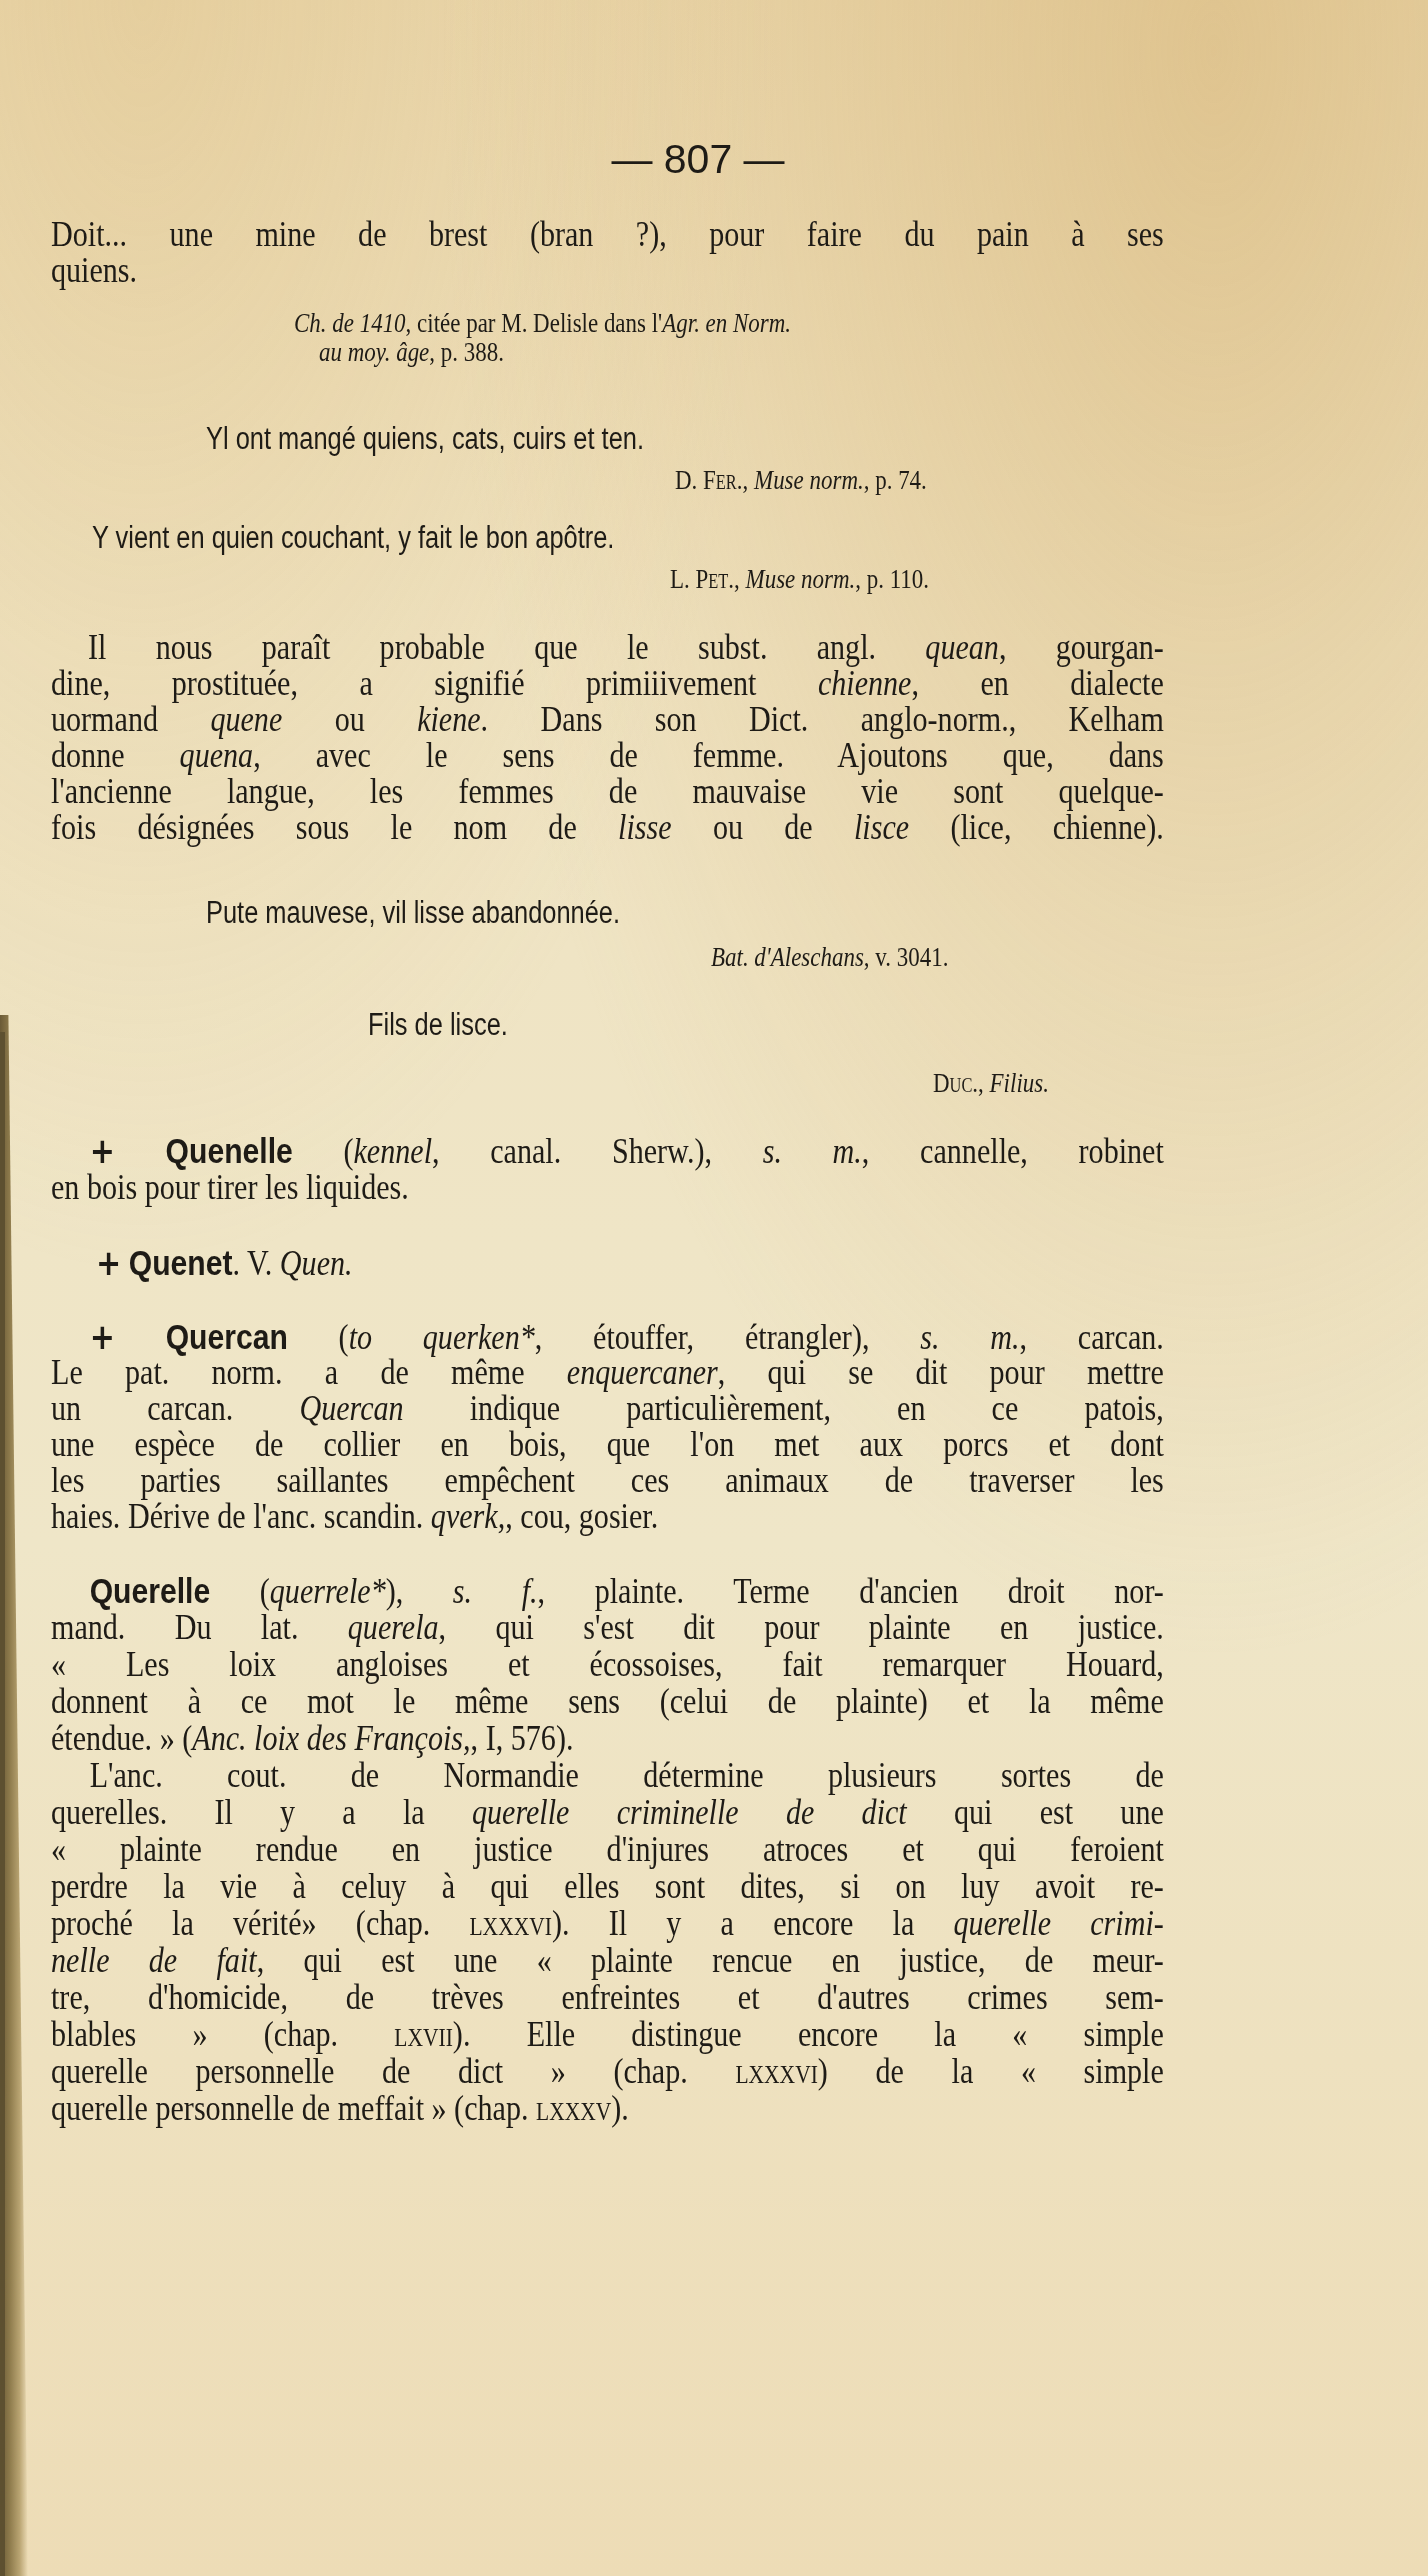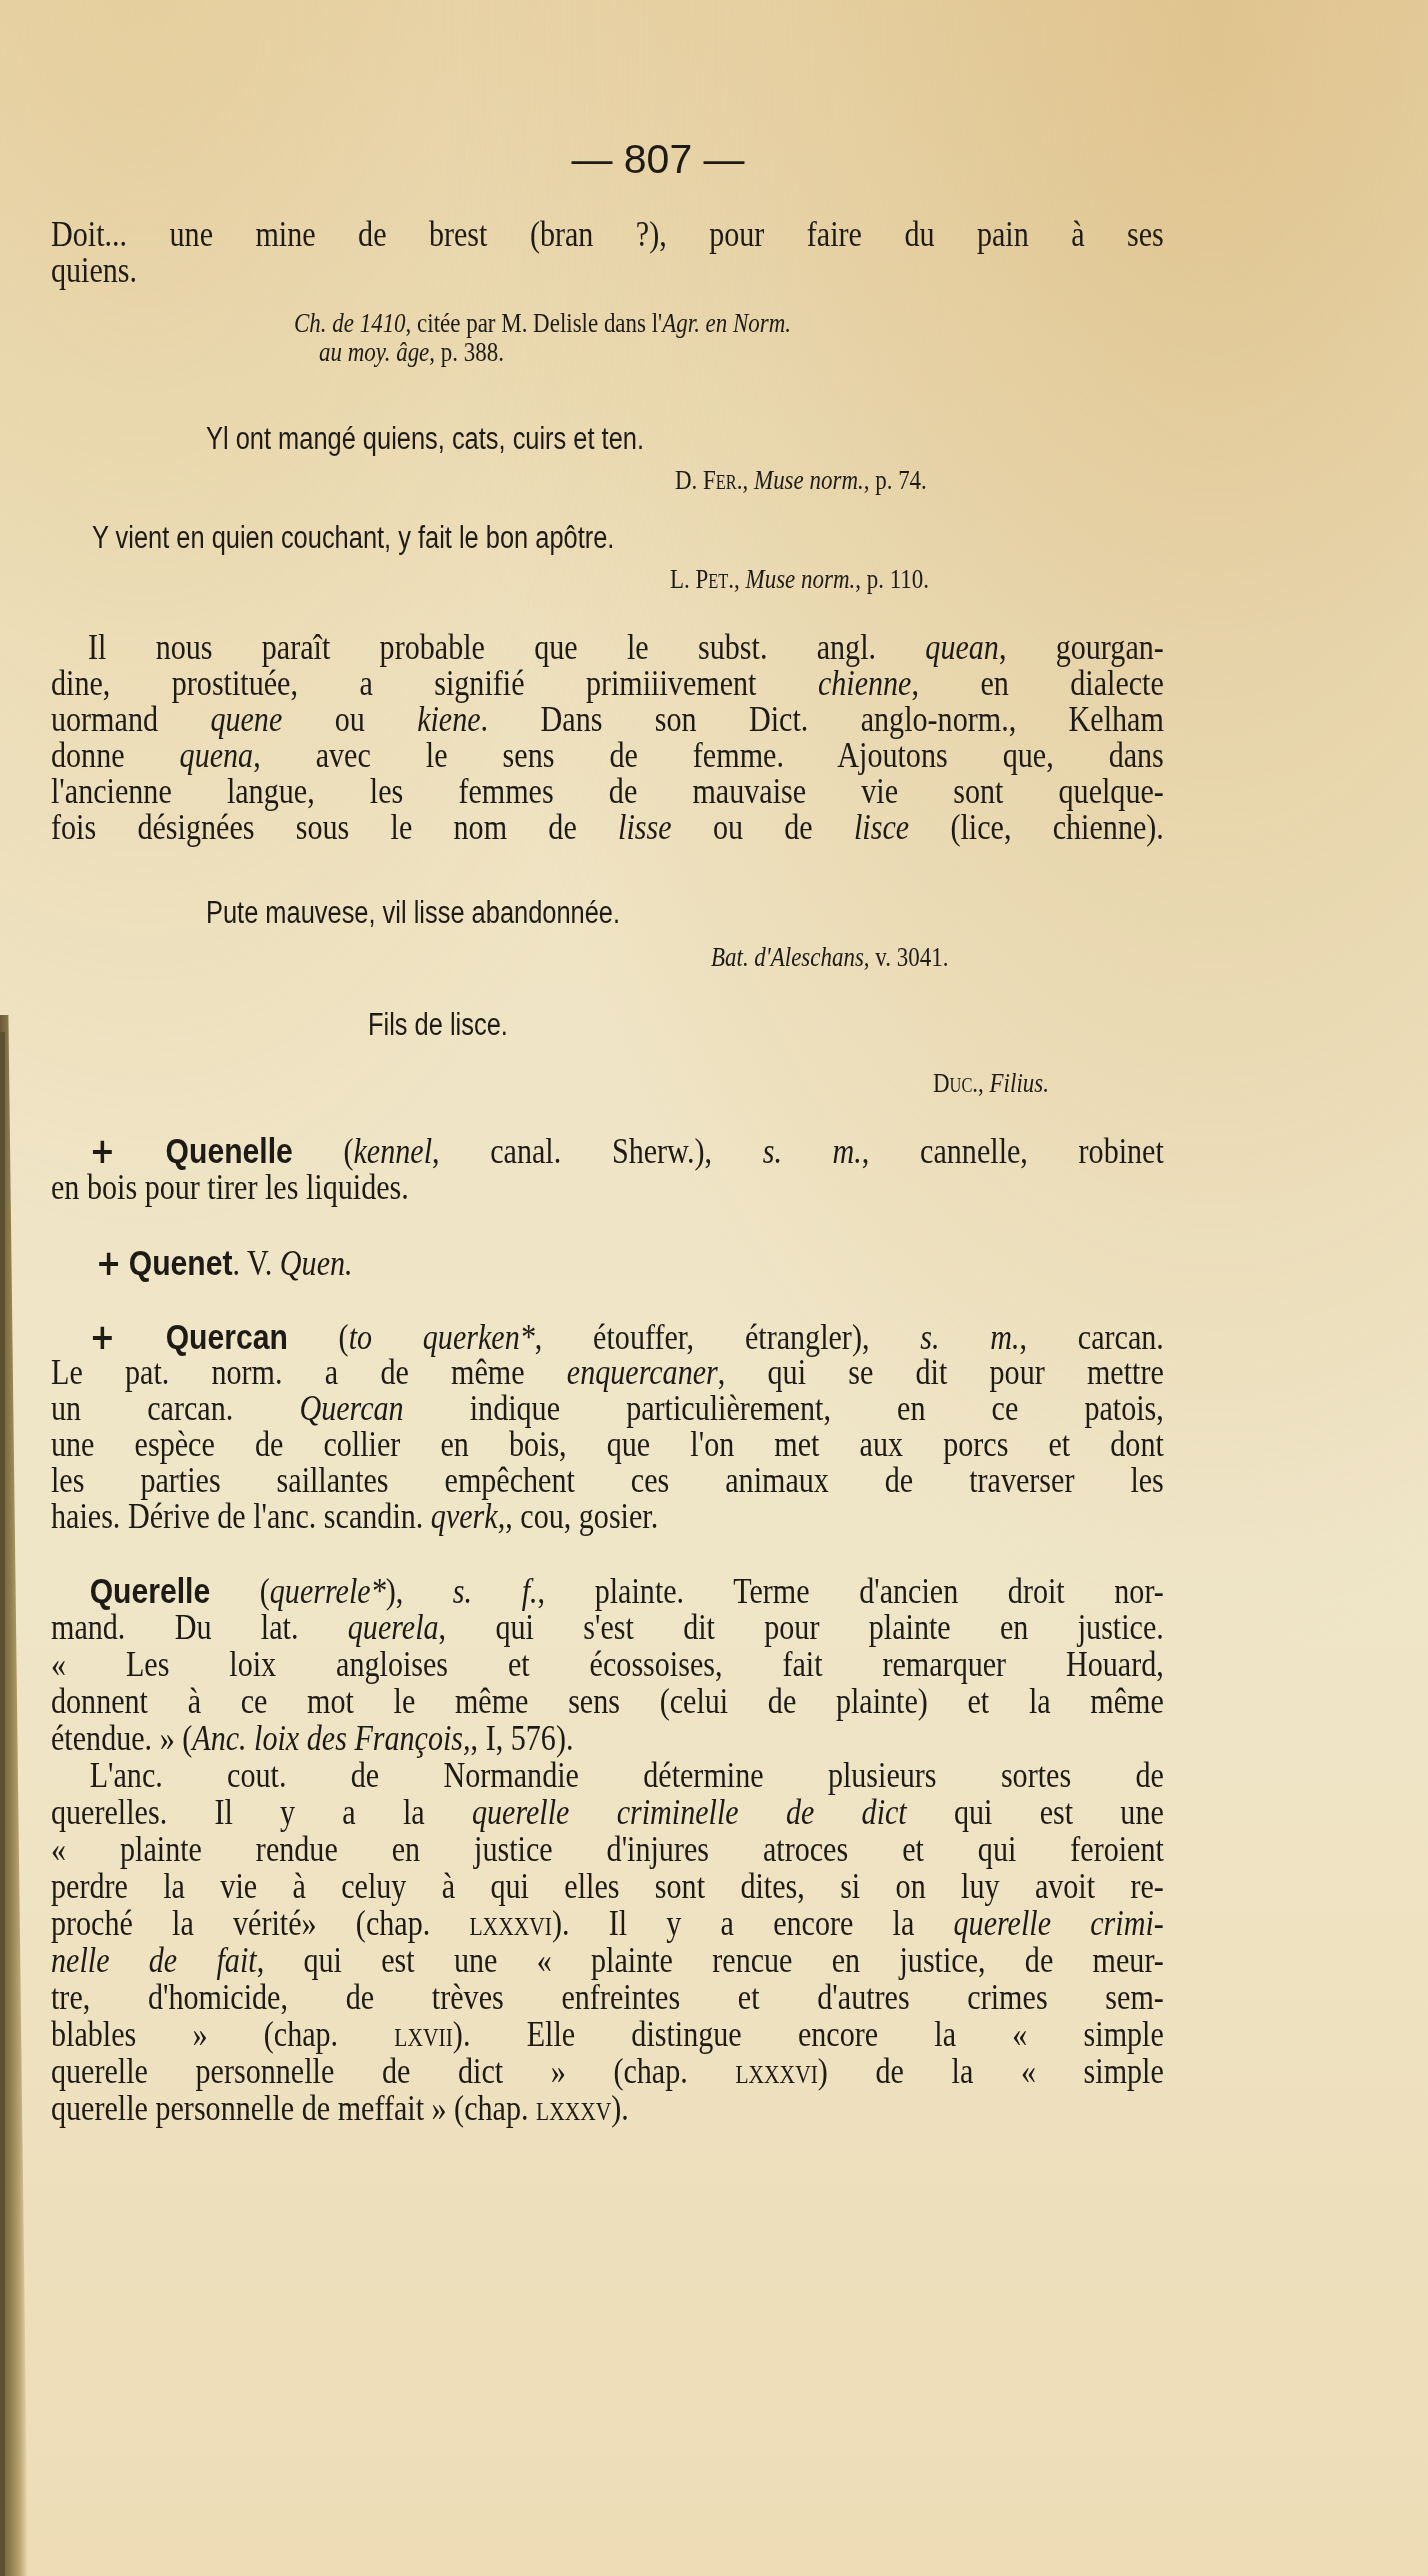--- a/index.html
+++ b/index.html
@@ -25,21 +25,21 @@
     position: absolute; white-space: nowrap;
     font-size: 35px; line-height: 1;
     transform-origin: 0 0;
   }
   .cond { transform: scaleX(0.86); }
   .verse { font-family: "Liberation Sans", "DejaVu Sans", sans-serif; font-size: 31px; transform: scaleX(0.82); }
   .cite { font-size: 28px; transform: scaleX(0.82); }
   .sc { font-variant: small-caps; }
   .it { font-style: italic; }
   .hw { font-family: "Liberation Sans", "DejaVu Sans", sans-serif; font-weight: bold; }
-  .pagenum { left: 0; width: 1316px; text-align: center; font-family: "Liberation Sans", sans-serif; font-size: 41px; }
+  .pagenum { left: 0; width: 1316px; text-align: center; font-family: "Liberation Sans", sans-serif; font-size: 41px; padding-left: 40px; }
   .jwrap { position: absolute; left: 51px; width: 1294px; transform: scaleX(0.86); transform-origin: 0 0; }
   .jwrap .j { display: block; text-align: justify; text-align-last: justify; white-space: normal; font-size: 35px; line-height: 1; height: 35px; overflow: visible; }
   .jwrap .j.l { text-align-last: left; }
   .cross { font-family: "DejaVu Sans", sans-serif; font-weight: bold; }
 </style>
 </head>
 <body>
 
 <div class="spine"></div>
 <div class="spine2"></div>

